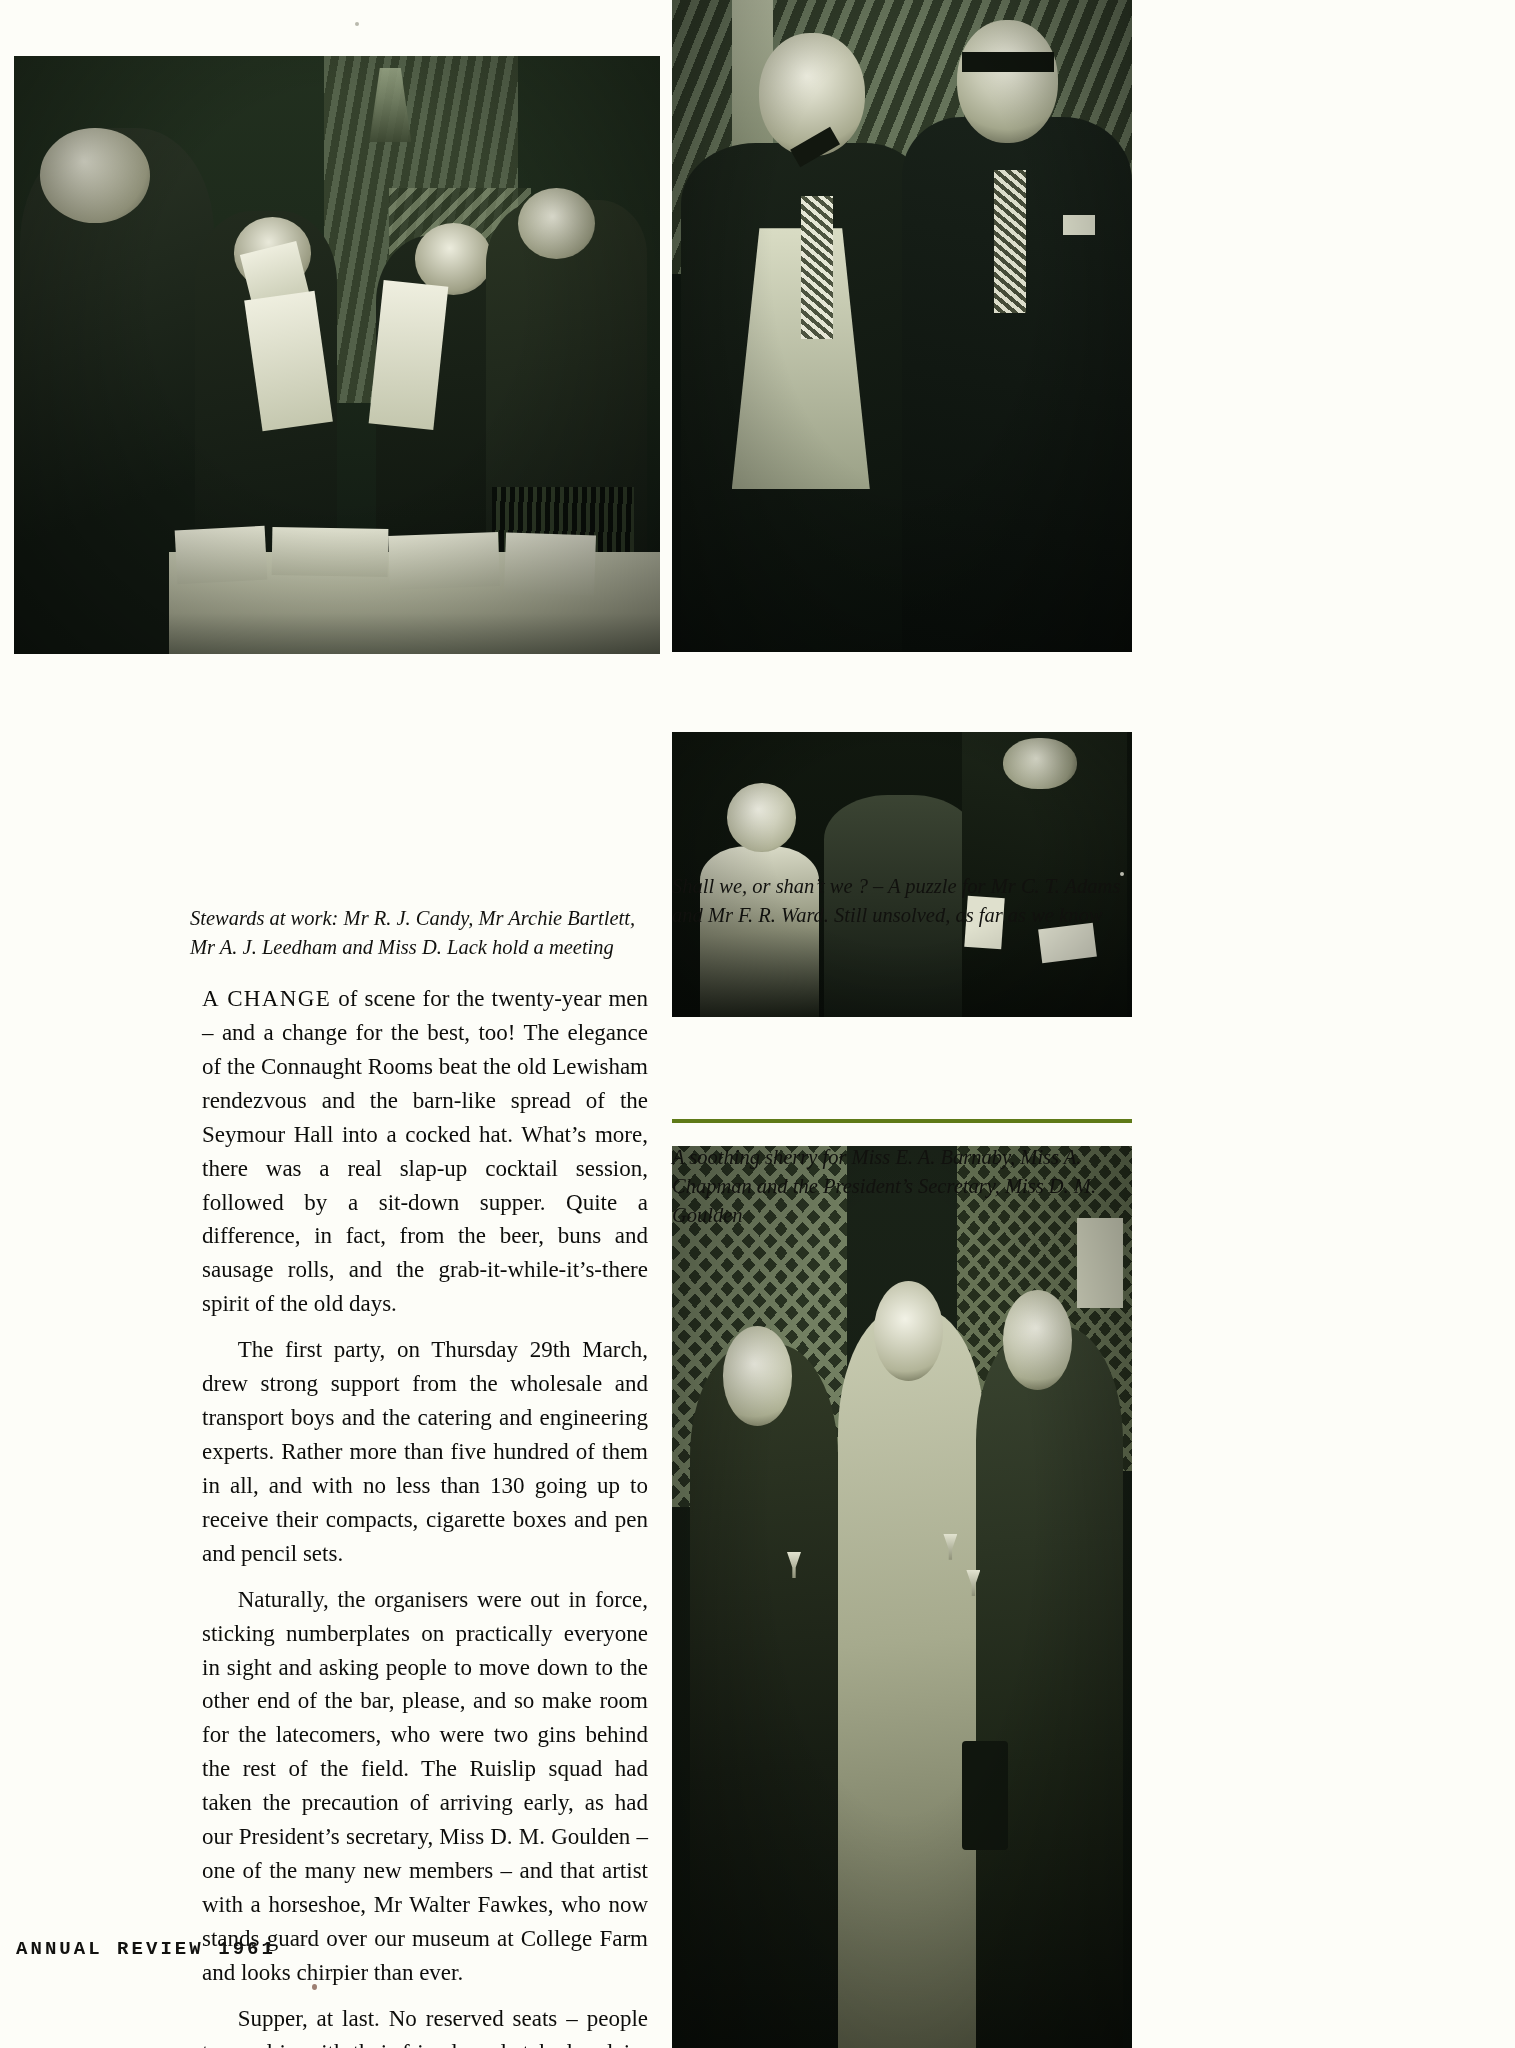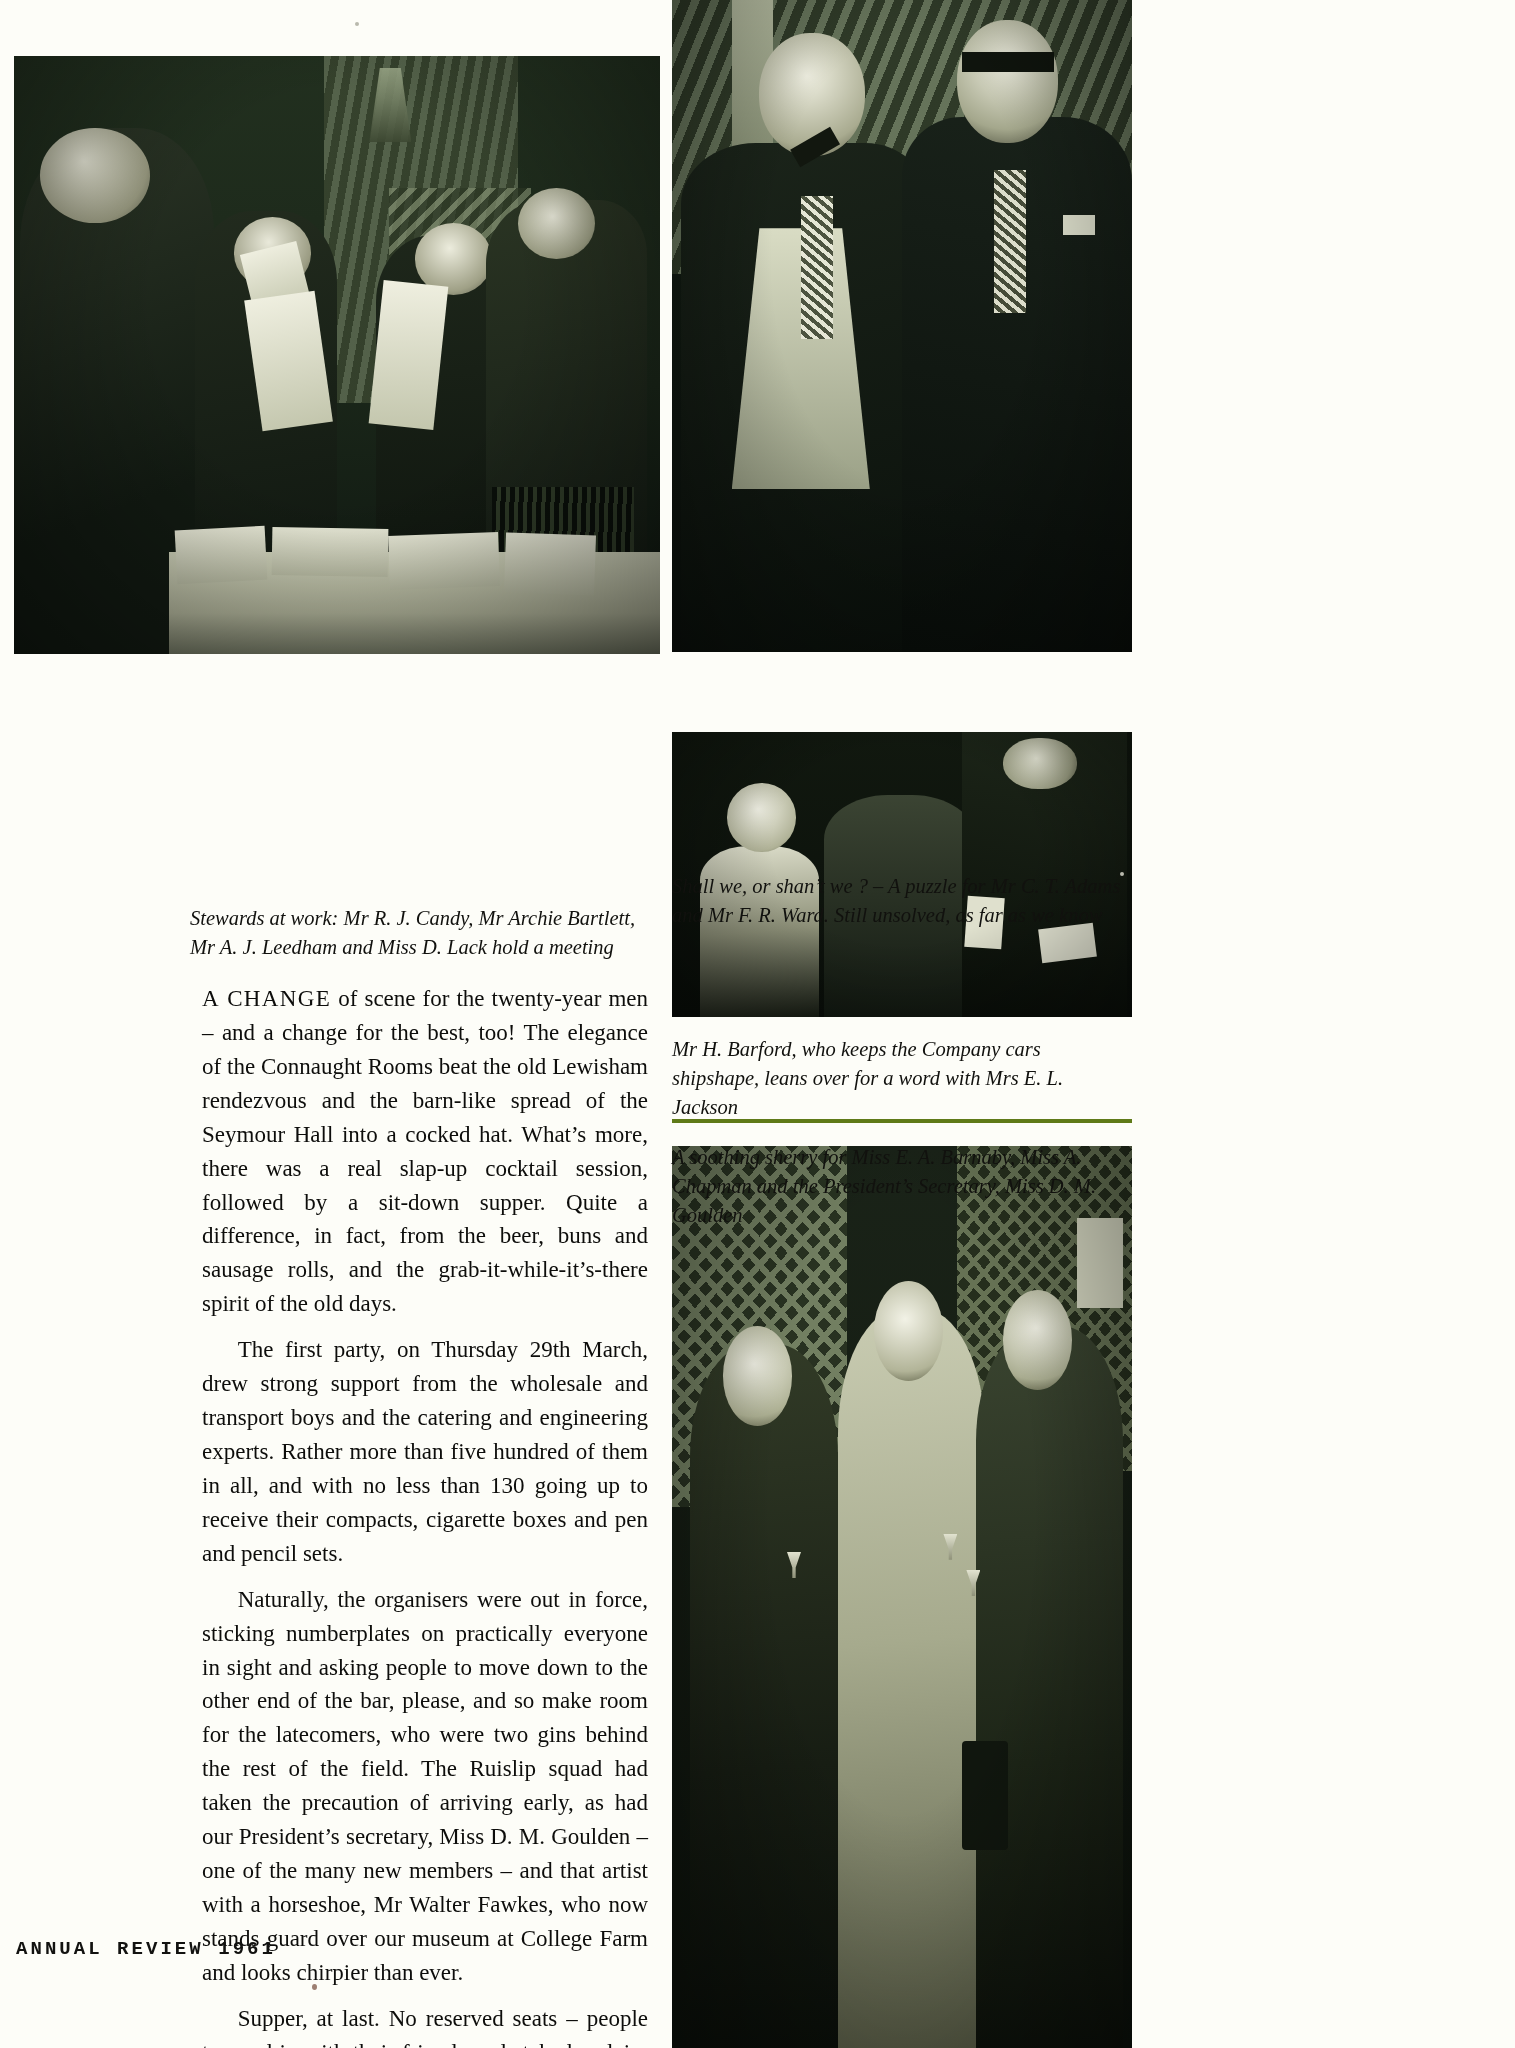--- a/index.html
+++ b/index.html
@@ -430,21 +430,20 @@
     <div class="glass g3"></div>
     <div class="bag"></div>
     <div class="grain"></div>
     <div class="vig"></div>
   </div>
 
   <div class="caption" id="caption-stewards">Stewards at work: Mr R. J. Candy, Mr Archie Bartlett, Mr A. J. Leedham and Miss D. Lack hold a meeting</div>
 
   <div class="caption" id="caption-puzzle">Shall we, or shan’t we ? – A puzzle for Mr C. T. Adams and Mr F. R. Ward. Still unsolved, as far as we know</div>
 
-  <div class="caption" id="caption-barford">Mr H. Barford, who keeps the Company cars shipshape, leans over for a word with Mrs E. L. Jackson</div>
 
   <div class="rule" id="rule-sherry"></div>
 
   <div class="caption" id="caption-sherry">A soothing sherry for Miss E. A. Barnaby, Miss A. Chapman and the President’s Secretary, Miss D. M. Goulden</div>
 
   <div id="body-column">
     <p class="first"><span class="smallcaps">A CHANGE</span><span> of scene for the twenty-year men – and a change for the best, too! The elegance of the Connaught Rooms beat the old Lewisham rendezvous and the barn-like spread of the Seymour Hall into a cocked hat. What’s more, there was a real slap-up cocktail session, followed by a sit-down supper. Quite a difference, in fact, from the beer, buns and sausage rolls, and the grab-it-while-it’s-there spirit of the old days.</span></p>
     <p>The first party, on Thursday 29th March, drew strong support from the wholesale and transport boys and the catering and engineering experts. Rather more than five hundred of them in all, and with no less than 130 going up to receive their compacts, cigarette boxes and pen and pencil sets.</p>
     <p>Naturally, the organisers were out in force, sticking numberplates on practically everyone in sight and asking people to move down to the other end of the bar, please, and so make room for the latecomers, who were two gins behind the rest of the field. The Ruislip squad had taken the precaution of arriving early, as had our President’s secretary, Miss D. M. Goulden – one of the many new members – and that artist with a horseshoe, Mr Walter Fawkes, who now stands guard over our museum at College Farm and looks chirpier than ever.</p>
     <p>Supper, at last. No reserved seats – people trooped in with their friends and staked a claim along one of the many long tables. It was a cold meal, but a good</p>

